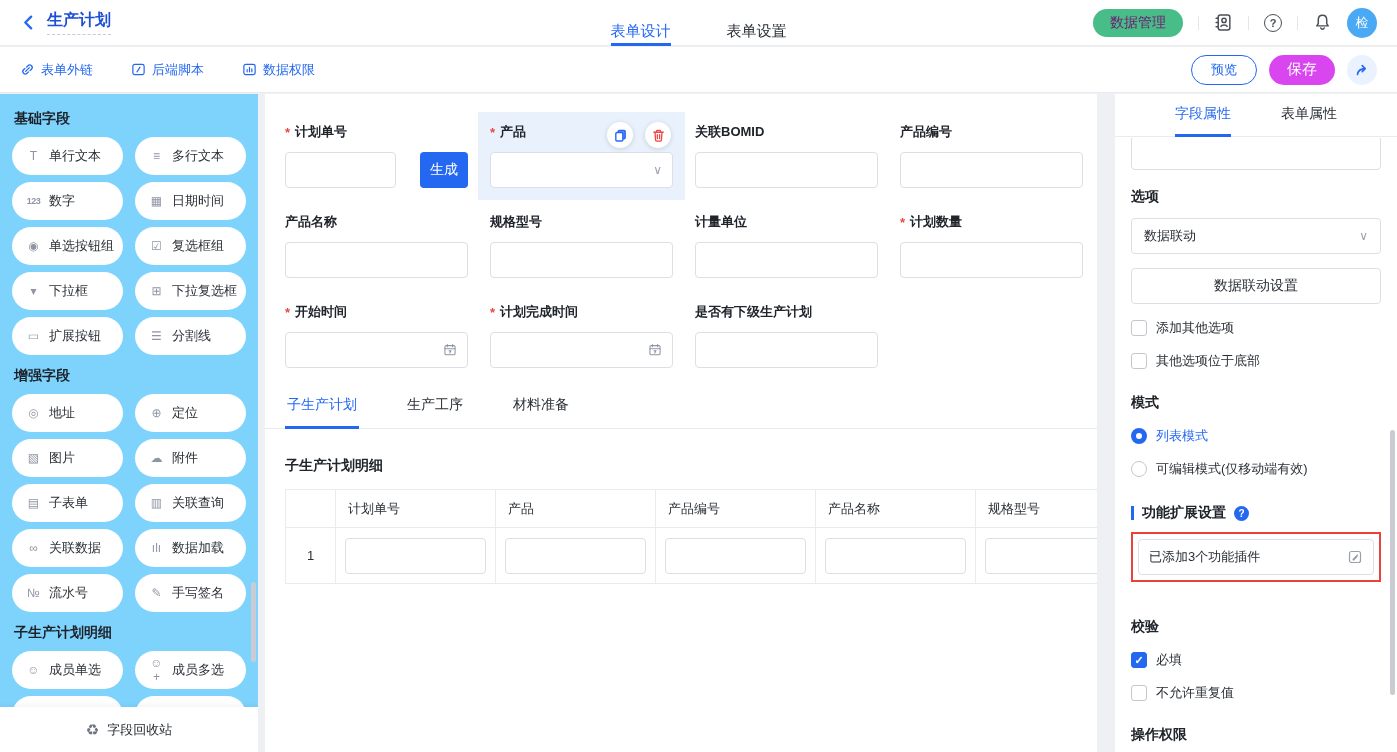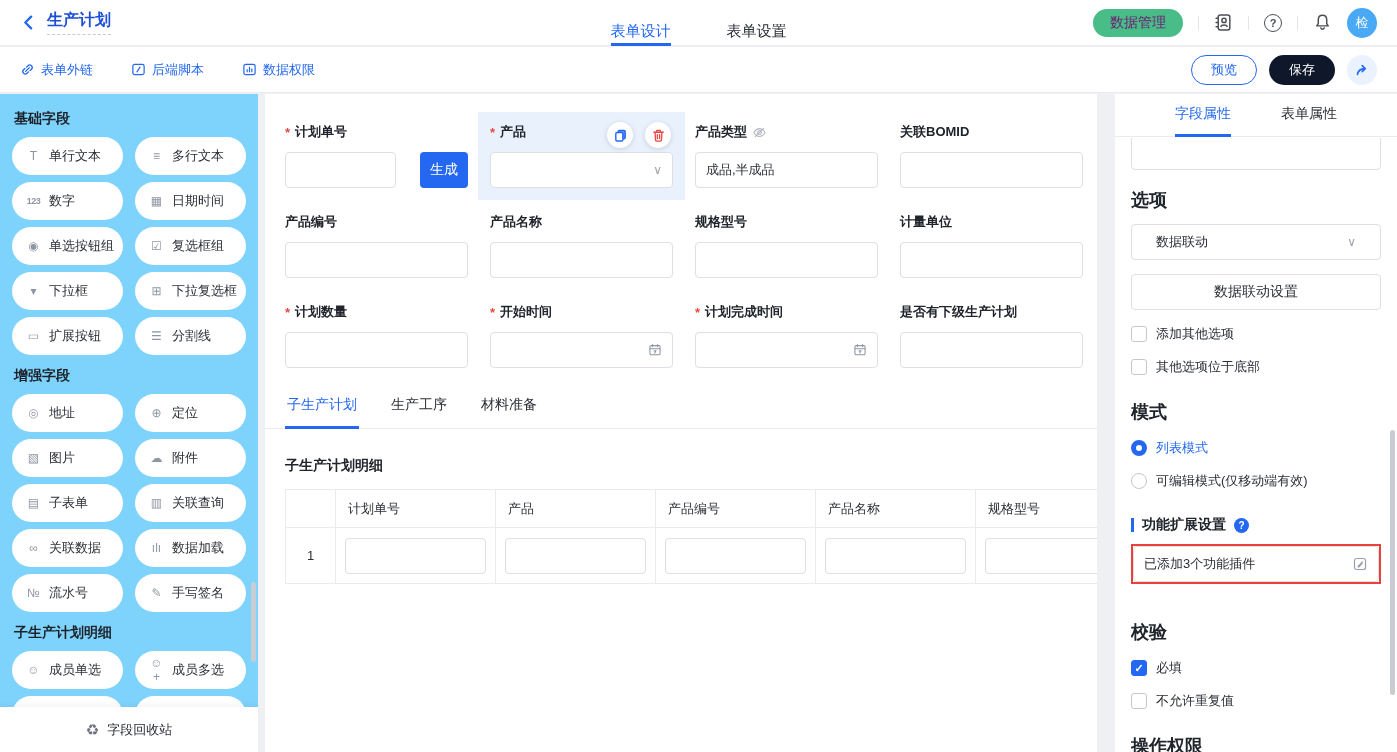--- a/index.html
+++ b/index.html
@@ -30,22 +30,22 @@
     display:flex;align-items:center;justify-content:center;cursor:pointer;border:none;}
 
   
   .sub-toolbar{position:absolute;top:47px;left:0;right:0;height:46px;background:#fff;
     border-bottom:1px solid #e9ebee;display:flex;align-items:center;padding:0 20px;z-index:4;}
   .tb-links{display:flex;gap:38px;}
   .tb-link{display:flex;align-items:center;gap:6px;color:#2468f2;font-size:13px;background:none;border:none;cursor:pointer;}
   .tb-right{margin-left:auto;display:flex;align-items:center;gap:12px;}
   .preview-btn{width:66px;height:30px;border-radius:15px;border:1px solid #2468f2;background:#fff;
     color:#2468f2;font-size:13px;cursor:pointer;}
-  .save-btn{width:66px;height:30px;border-radius:15px;border:none;background:#0f172a;color:#fff;
-    font-size:13px;cursor:pointer;}
+  .save-btn{width:66px;height:30px;border-radius:15px;border:none;background:#d946ef;color:#fff;
+    font-size:15px;cursor:pointer;}
   .share-btn{width:30px;height:30px;border-radius:50%;border:none;background:#e9f2fe;cursor:pointer;
     display:flex;align-items:center;justify-content:center;}
 
   
   .sidebar{position:absolute;top:94px;left:0;width:258px;bottom:0;background:#7dd3fc;
     overflow:hidden;padding:10px 12px 0;}
   .sec-title{font-size:14px;font-weight:700;color:#1d2129;margin:6px 2px 9px;}
   .pill-grid{display:grid;grid-template-columns:1fr 1fr;gap:7px 12px;margin-bottom:12px;}
   .pill{height:38px;border-radius:19px;background:#fff;border:none;display:flex;align-items:center;
     gap:7px;padding:0 8px 0 13px;font-size:13px;color:#2a2f36;cursor:grab;text-align:left;}
@@ -70,59 +70,59 @@
   .chev{margin-left:auto;color:#9aa1ac;font-size:12px;}
   .gen-row{display:flex;gap:24px;}
   .gen-row .f-input{flex:1;}
   .gen-btn{width:48px;height:36px;border:none;border-radius:4px;background:#2468f2;color:#fff;
     font-size:14px;cursor:pointer;flex:0 0 auto;}
   .product-cell .sel-wrap{background:#e9f1fd;margin:-12px;padding:12px;}
   .float-icons{position:absolute;top:-2px;right:2px;display:flex;gap:12px;z-index:2;}
   .circle-btn{width:26px;height:26px;border-radius:50%;background:#fff;border:none;cursor:pointer;
     box-shadow:0 1px 5px rgba(31,35,41,.16);display:flex;align-items:center;justify-content:center;}
   .cal-icon{margin-left:auto;}
-  .canvas-tabs{display:flex;gap:30px;margin:28px -20px 0;padding-left:20px;border-bottom:1px solid #e9ebee;}
+  .canvas-tabs{display:flex;gap:46px;margin:28px -20px 0;padding-left:20px;border-bottom:1px solid #e9ebee;}
   .c-tab{padding:0 2px 12px;font-size:14px;color:#2a2f36;border:none;background:none;cursor:pointer;
     border-bottom:3px solid transparent;margin-bottom:-1px;}
   .c-tab.active{color:#2468f2;border-bottom-color:#2468f2;}
   .subtable-title{margin-top:28px;font-size:14px;font-weight:700;color:#20242b;}
   .subtable{margin-top:14px;border-collapse:collapse;table-layout:fixed;width:850px;}
   .subtable th,.subtable td{border:1px solid #e9ebee;}
   .subtable th{height:38px;font-weight:400;font-size:13px;color:#2a2f36;text-align:left;padding:0 12px;background:#fff;}
   .subtable td{height:56px;padding:0 9px;background:#fff;}
   .num-cell{background:#fafbfc;text-align:center;font-size:13px;color:#2a2f36;}
   .cell-input{height:36px;border:1px solid #dcdfe4;border-radius:4px;background:#fff;}
 
   
   .panel{position:absolute;top:94px;left:1115px;right:0;bottom:0;background:#fff;overflow:hidden;}
   .panel-tabs{height:43px;border-bottom:1px solid #e9ebee;display:flex;justify-content:center;gap:50px;}
   .p-tab{display:flex;align-items:center;font-size:14px;color:#2a2f36;background:none;border:none;cursor:pointer;
     border-bottom:3px solid transparent;margin-bottom:-1px;}
   .p-tab.active{color:#2468f2;border-bottom-color:#2468f2;text-align:center;}
   .panel-body{position:absolute;top:44px;left:16px;right:16px;bottom:0;overflow:hidden;}
   .cut-input{height:38px;margin-top:-6px;border:1px solid #dcdfe4;border-radius:4px;background:#fff;}
-  .p-label{font-size:18px;font-weight:700;color:#20242b;margin-top:18px;}
+  .p-label{font-size:14px;font-weight:700;color:#20242b;margin-top:18px;}
   .p-select{margin-top:12px;height:36px;border:1px solid #dcdfe4;border-radius:4px;
-    display:flex;align-items:center;padding:0 24px;font-size:13px;color:#2a2f36;cursor:pointer;}
+    display:flex;align-items:center;padding:0 12px;font-size:13px;color:#2a2f36;cursor:pointer;}
   .linkage-btn{margin-top:14px;width:100%;height:36px;border:1px solid #dcdfe4;border-radius:4px;
     background:#fff;font-size:14px;color:#2a2f36;cursor:pointer;}
   .check-row,.radio-row{display:flex;align-items:center;gap:9px;margin-top:15px;font-size:13px;color:#2a2f36;}
   .cbox{width:16px;height:16px;border:1px solid #c3c8cf;border-radius:3px;background:#fff;flex:0 0 auto;
     display:flex;align-items:center;justify-content:center;font-size:11px;font-weight:700;color:transparent;cursor:pointer;}
   .cbox.checked{background:#2468f2;border-color:#2468f2;color:#fff;}
   .rdot{width:16px;height:16px;border-radius:50%;border:1px solid #c3c8cf;background:#fff;flex:0 0 auto;cursor:pointer;}
   .rdot.checked{border:5px solid #2468f2;}
   .radio-row.sel{color:#2468f2;}
   .mode-label{margin-top:24px;}
   .ext-row{margin-top:26px;display:flex;align-items:center;gap:8px;}
   .blue-bar{width:3px;height:14px;background:#2468f2;}
   .ext-label{font-size:14px;font-weight:700;color:#20242b;}
   .help-circle{width:15px;height:15px;border-radius:50%;background:#2468f2;color:#fff;font-size:10px;
     font-weight:700;display:flex;align-items:center;justify-content:center;}
-  .red-box{margin-top:10px;border:2px solid #e8423b;}
+  .red-box{margin-top:10px;border:2px solid #e8423b;padding:5px;}
   .plugin-box{height:36px;border:1px solid #dcdfe4;border-radius:4px;display:flex;align-items:center;
     padding:0 10px;font-size:13px;color:#2a2f36;background:#fff;cursor:pointer;}
   .edit-icon{margin-left:auto;}
   .check-label-gap{margin-top:36px;}
   .perm-gap{margin-top:24px;}
   .panel-thumb{position:absolute;right:2px;top:336px;width:5px;height:265px;border-radius:3px;background:#c9cdd3;}
 </style>
 </head>
 <body>
 
@@ -363,35 +363,20 @@
         <div class="f-label">
           <span class="req">*</span>
           <span>产品</span>
         </div>
         <div class="f-input">
           <span class="chev">∨</span>
         </div>
       </div>
     </div>
 
-    <div class="fcell">
-      <div class="f-label">
-        <span>产品类型</span>
-        <span>
-          <svg width="15" height="15" viewBox="0 0 16 16" fill="none" stroke="#b3b9c2" stroke-width="1.2" stroke-linecap="round">
-            <path d="M2 8 C3.8 5 6.2 3.8 8 3.8 C9.8 3.8 12.2 5 14 8 C12.2 11 9.8 12.2 8 12.2 C6.2 12.2 3.8 11 2 8 Z"></path>
-            <circle cx="8" cy="8" r="2"></circle>
-              <path d="M3.5 12.5 L12.5 3.5"></path>
-          </svg>
-        </span>
-      </div>
-      <div class="f-input">
-        <span>成品,半成品</span>
-      </div>
-    </div>
 
     <div class="fcell">
       <div class="f-label">
         <span>关联BOMID</span>
       </div>
       <div class="f-input"></div>
     </div>
 
     <div class="fcell">
       <div class="f-label">

